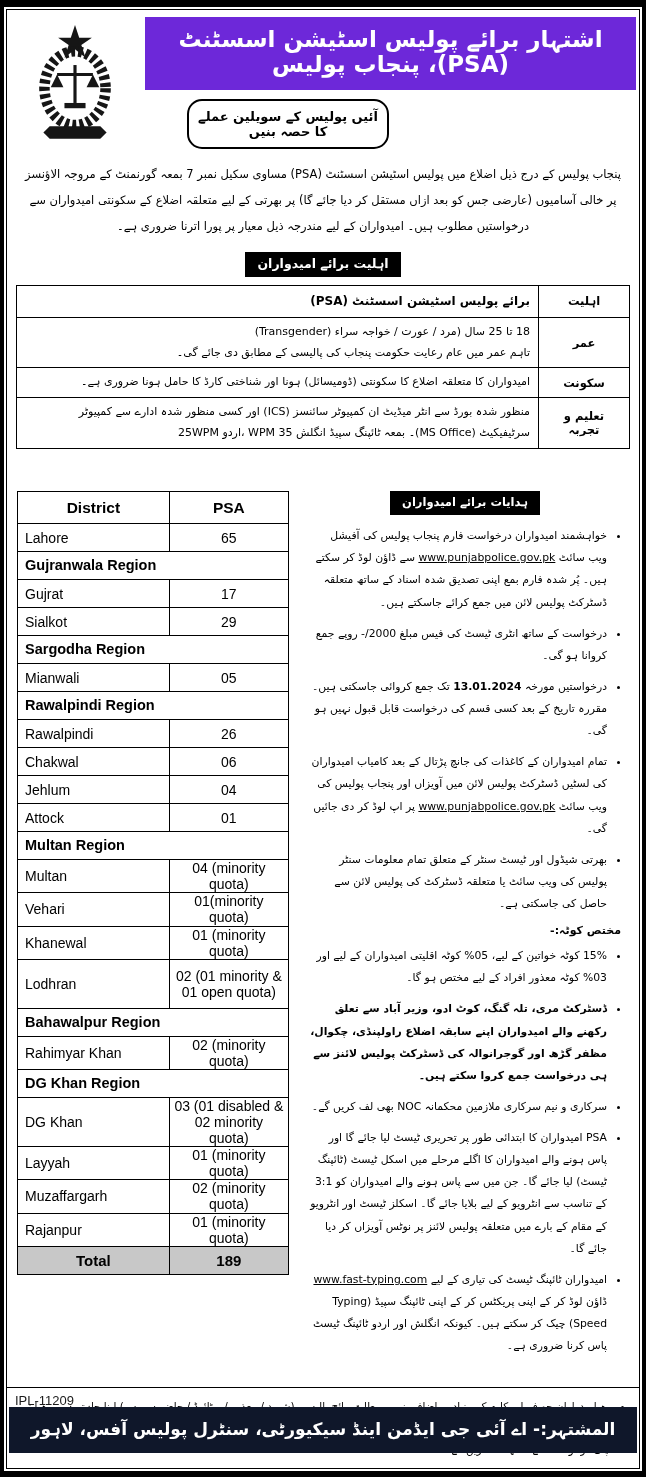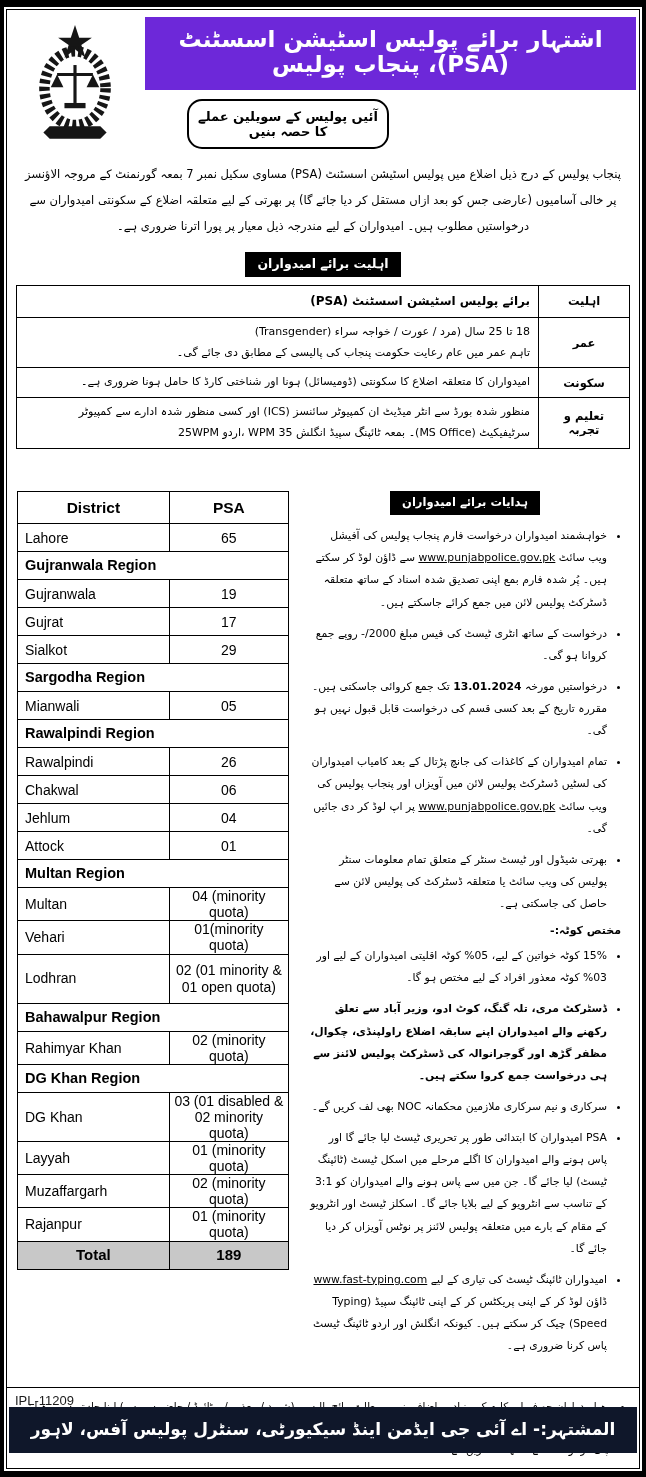--- a/index.html
+++ b/index.html
@@ -132,24 +132,20 @@
             <th>PSA</th>
           </tr>
           <tr>
                 <td class="district">Lahore</td>
                 <td class="psa">65</td>
               </tr>
           <tr class="region">
                 <td colspan="2">Gujranwala Region</td>
               </tr>
           <tr>
-                <td class="district">Gujranwala</td>
-                <td class="psa">19</td>
-              </tr>
-          <tr>
                 <td class="district">Gujrat</td>
                 <td class="psa">17</td>
               </tr>
           <tr>
                 <td class="district">Sialkot</td>
                 <td class="psa">29</td>
               </tr>
           <tr class="region">
                 <td colspan="2">Sargodha Region</td>
               </tr>
@@ -179,20 +175,24 @@
           <tr class="region">
                 <td colspan="2">Multan Region</td>
               </tr>
           <tr>
                 <td class="district">Multan</td>
                 <td class="psa">04 (minority quota)</td>
               </tr>
           <tr>
                 <td class="district">Vehari</td>
                 <td class="psa">01(minority quota)</td>
+              </tr>
+          <tr>
+                <td class="district">Khanewal</td>
+                <td class="psa">01 (minority quota)</td>
               </tr>
           <tr class="tall">
                 <td class="district">Lodhran</td>
                 <td class="psa">02 (01 minority &amp; 01 open quota)</td>
               </tr>
           <tr class="region">
                 <td colspan="2">Bahawalpur Region</td>
               </tr>
           <tr>
                 <td class="district">Rahimyar Khan</td>

